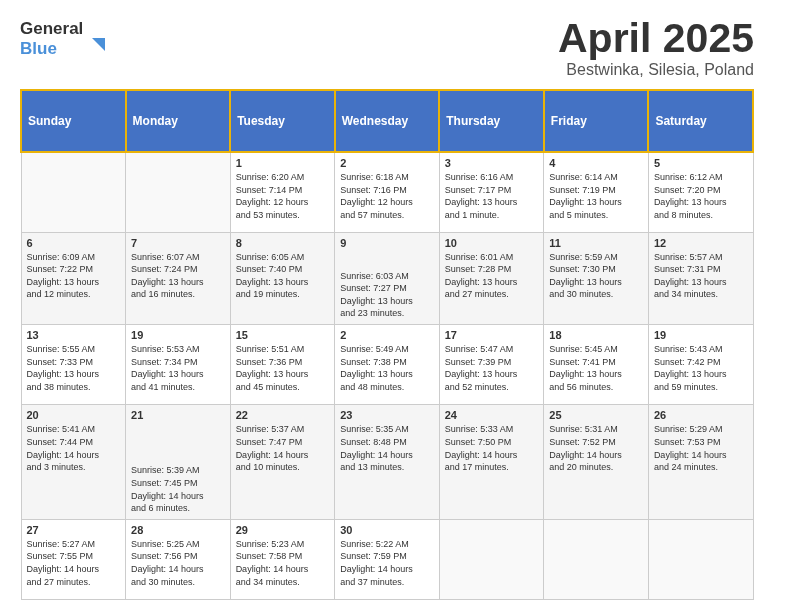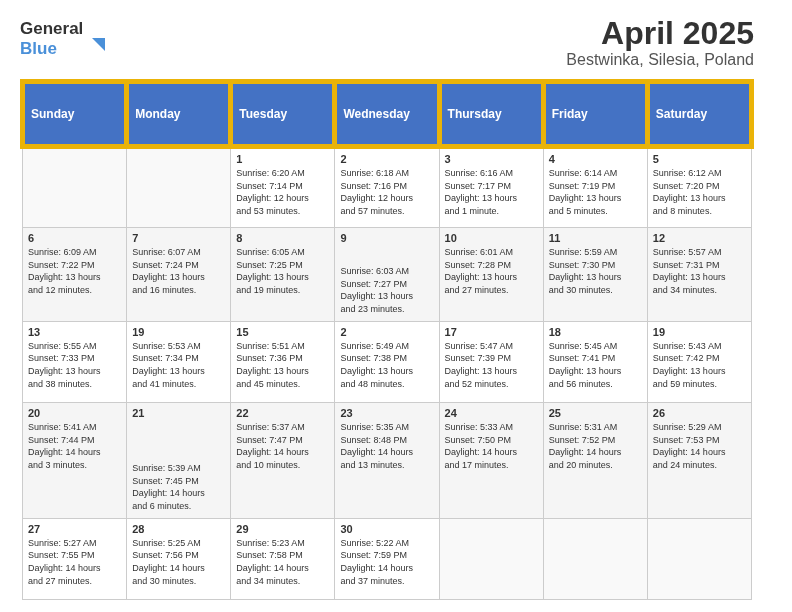--- a/index.html
+++ b/index.html
@@ -24,21 +24,21 @@
       margin-bottom: 10px;
     }
     .logo {
       display: flex;
       align-items: center;
     }
     .title-block {
       text-align: right;
     }
     .title-block h1 {
-      font-size: 32px;
+      font-size: 41px;
       font-weight: bold;
       color: #333;
       line-height: 1.1;
     }
     .title-block h2 {
       font-size: 16px;
       font-weight: normal;
       color: #555;
     }
     .calendar {
@@ -48,21 +48,21 @@
       width: 100%;
       table-layout: fixed;
     }
     .calendar thead tr th {
       background: #4472C4;
       color: #fff;
       font-size: 12px;
       font-weight: bold;
       padding: 23px 6px;
       text-align: left;
-      border: 5px solid #eab308;
+      border: 2px solid #eab308;
     }
     .calendar tbody tr td {
       border: 1px solid #ccc;
       vertical-align: top;
       padding: 4px 5px;
       font-size: 9.5px;
       color: #333;
       background: #fff;
       height: 80px;
     }
@@ -171,21 +171,21 @@
           <td>
             <span class="day-num">7</span>
             <div class="day-info" style="white-space: pre-line;">Sunrise: 6:07 AM
 Sunset: 7:24 PM
 Daylight: 13 hours
 and 16 minutes.</div>
           </td>
           <td>
             <span class="day-num">8</span>
             <div class="day-info" style="white-space: pre-line;">Sunrise: 6:05 AM
-Sunset: 7:25 PM
+Sunset: 7:40 PM
 Daylight: 13 hours
 and 19 minutes.</div>
           </td>
           <td>
             <span class="day-num">9</span>
             <div class="day-info" style="white-space: pre-line; margin-top: 21px;">Sunrise: 6:03 AM
 Sunset: 7:27 PM
 Daylight: 13 hours
 and 23 minutes.</div>
           </td>

